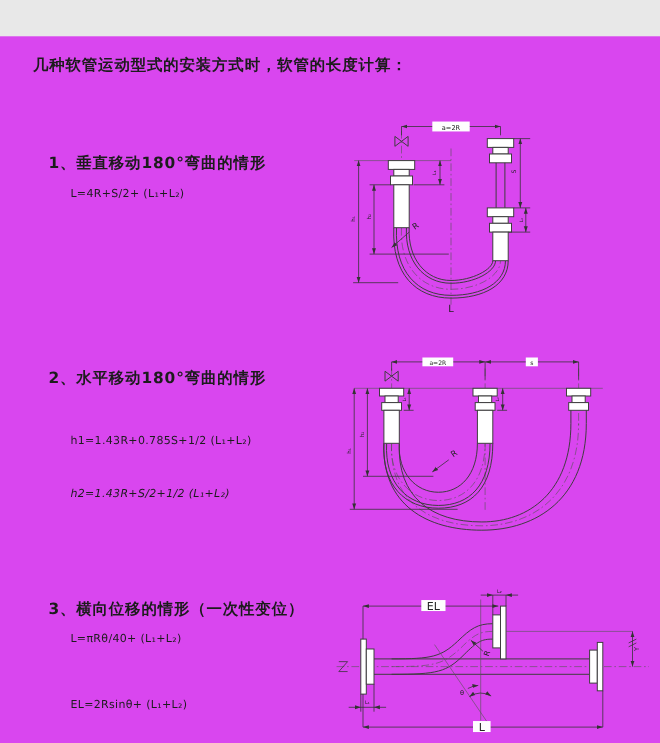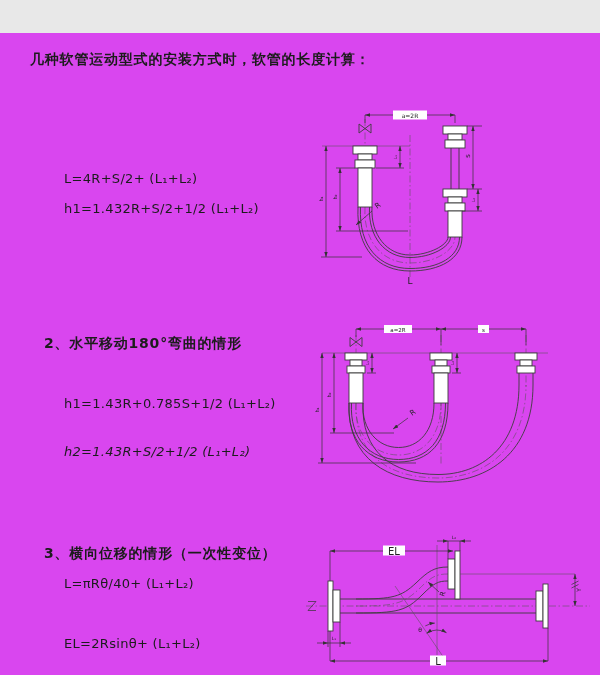--- a/index.html
+++ b/index.html
@@ -1,38 +1,38 @@
 <!DOCTYPE html>
 <html><head>
 <meta charset="utf-8">
 <style>
   html,body{margin:0;padding:0;background:#e8e8e8;}
   .page{position:relative;width:600px;height:675px;background:#d946ef;overflow:hidden;
         font-family:"DejaVu Sans",sans-serif;color:#1c1c1c;margin-top:33px;}
   .title{position:absolute;left:30px;top:18px;font-size:14px;font-weight:bold;letter-spacing:.8px;}
   .sec-heading{position:absolute;font-size:14px;font-weight:bold;letter-spacing:.8px;}
-  .formula{position:absolute;font-size:13px;font-weight:400;letter-spacing:.3px;}
+  .formula{position:absolute;font-size:10px;font-weight:400;letter-spacing:.3px;}
   .dwg{position:absolute;}
   svg text{fill:#222;font-family:"DejaVu Sans",sans-serif;}
   .obj{stroke:#3d3d3d;fill:none;stroke-width:.9;}
   .objr{stroke:#3d3d3d;fill:#fff;stroke-width:.9;}
   .dim{stroke:#333;fill:none;stroke-width:.7;}
   .thin{stroke:#555;fill:none;stroke-width:.55;}
   .cl{stroke:#555;fill:none;stroke-width:.55;stroke-dasharray:7 2.5 1.5 2.5;}
   .lblbg{fill:#fefefe;stroke:none;}
 </style>
 </head>
 <body>
 
 <div class="page">
 
   <div class="title">几种软管运动型式的安装方式时，软管的长度计算：</div>
 
+  <div class="sec-heading" style="left:44px;top:107px;">1、垂直移动180°弯曲的情形</div>
   <div class="formula" style="left:64px;top:138px;">L=4R+S/2+ (L₁+L₂)</div>
-  <div class="formula" style="left:64px;top:168px;">h1=1.432R+S/2+1/2 (L₁+L₂)</div>
 
   <div class="sec-heading" style="left:44px;top:302px;">2、水平移动180°弯曲的情形</div>
   <div class="formula" style="left:64px;top:363px;">h1=1.43R+0.785S+1/2 (L₁+L₂)</div>
   <div class="formula" style="left:64px;top:411px;font-style:italic;">h2=1.43R+S/2+1/2 (L₁+L₂)</div>
 
   <div class="sec-heading" style="left:44px;top:512px;text-align:center;">3、横向位移的情形（一次性变位）</div>
   <div class="formula" style="left:64px;top:543px;">L=πRθ/40+ (L₁+L₂)</div>
   <div class="formula" style="left:64px;top:603px;">EL=2Rsinθ+ (L₁+L₂)</div>
 
   <svg class="dwg" style="left:310px;top:66px;" width="280" height="190" viewBox="0 0 280 190">

